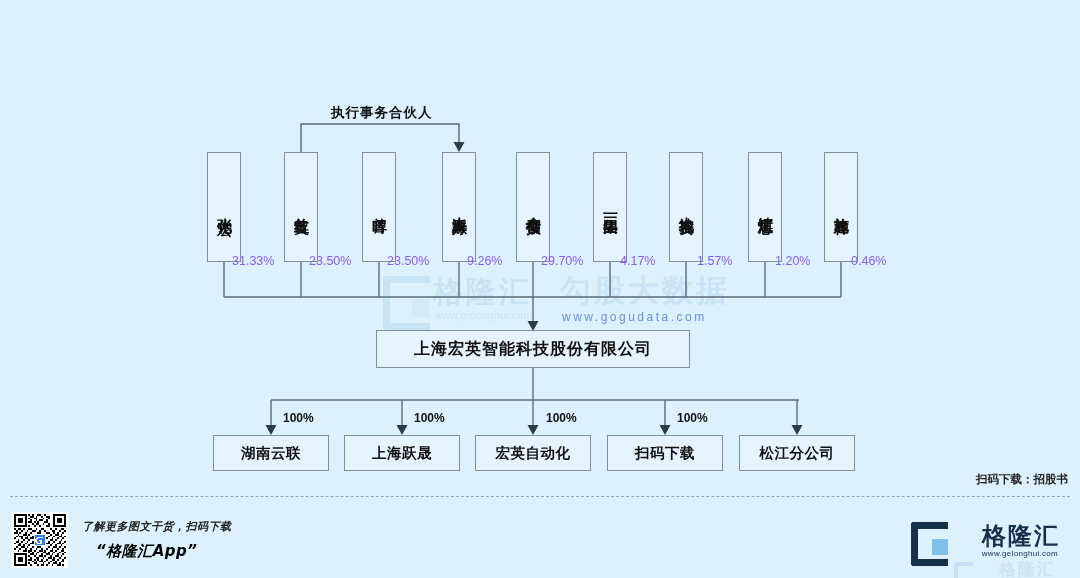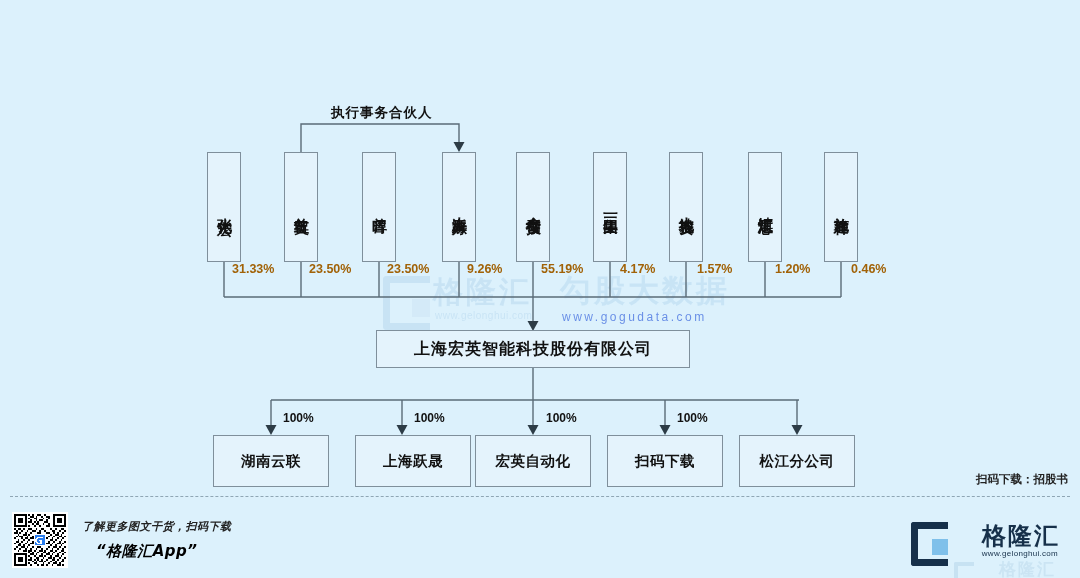--- a/index.html
+++ b/index.html
@@ -64,31 +64,31 @@
   
   .vbox{
     width:34px;height:110px;top:152px;
     font-size:15px;font-weight:600;line-height:17px;
     writing-mode:vertical-rl;text-orientation:upright;
     letter-spacing:1px;
     padding:4px 0;
   }
   .vbox span{display:block;}
   .pct{
-    position:absolute;top:262px;height:16px;
-    font-size:12.5px;font-weight:bold;color:#a16207;
+    position:absolute;top:254px;height:16px;
+    font-size:12.5px;font-weight:normal;color:#8b5cf6;
     font-family:"Liberation Sans","DejaVu Sans",sans-serif;
     white-space:nowrap;
   }
   .company{
     left:376px;top:330px;width:314px;height:38px;
     font-size:16px;font-weight:bold;letter-spacing:1px;
   }
   .sub{
-    top:435px;width:116px;height:52px;
+    top:435px;width:116px;height:36px;
     font-size:14.5px;font-weight:600;letter-spacing:.5px;
   }
   .subpct{
     position:absolute;top:411px;font-size:12px;font-weight:bold;color:#111;
     font-family:"Liberation Sans","DejaVu Sans",sans-serif;
   }
   .exec-label{
     position:absolute;left:331px;top:104px;
     font-size:13.5px;font-weight:bold;letter-spacing:1px;
     font-family:"DejaVu Sans","Liberation Sans",sans-serif;
@@ -234,34 +234,34 @@
     <span>镇江汇芯</span>
   </div>
   <div class="box vbox" style="left:824px;">
     <span>施建祥</span>
   </div>
 
   <div class="pct" style="left:232px;">31.33%</div>
   <div class="pct" style="left:309px;">23.50%</div>
   <div class="pct" style="left:387px;">23.50%</div>
   <div class="pct" style="left:467px;">9.26%</div>
-  <div class="pct" style="left:541px;">55.19%</div>
+  <div class="pct" style="left:541px;">29.70%</div>
   <div class="pct" style="left:620px;">4.17%</div>
   <div class="pct" style="left:697px;">1.57%</div>
   <div class="pct" style="left:775px;">1.20%</div>
   <div class="pct" style="left:851px;">0.46%</div>
 
   <div class="box company">
     <span>上海宏英智能科技股份有限公司</span>
   </div>
 
   <div class="box sub" style="left:213px;">
     <span>湖南云联</span>
   </div>
-  <div class="box sub" style="left:355px;">
+  <div class="box sub" style="left:344px;">
     <span>上海跃晟</span>
   </div>
   <div class="box sub" style="left:475px;">
     <span>宏英自动化</span>
   </div>
   <div class="box sub" style="left:607px;">
     <span>扫码下载</span>
   </div>
   <div class="box sub" style="left:739px;">
     <span>松江分公司</span>

